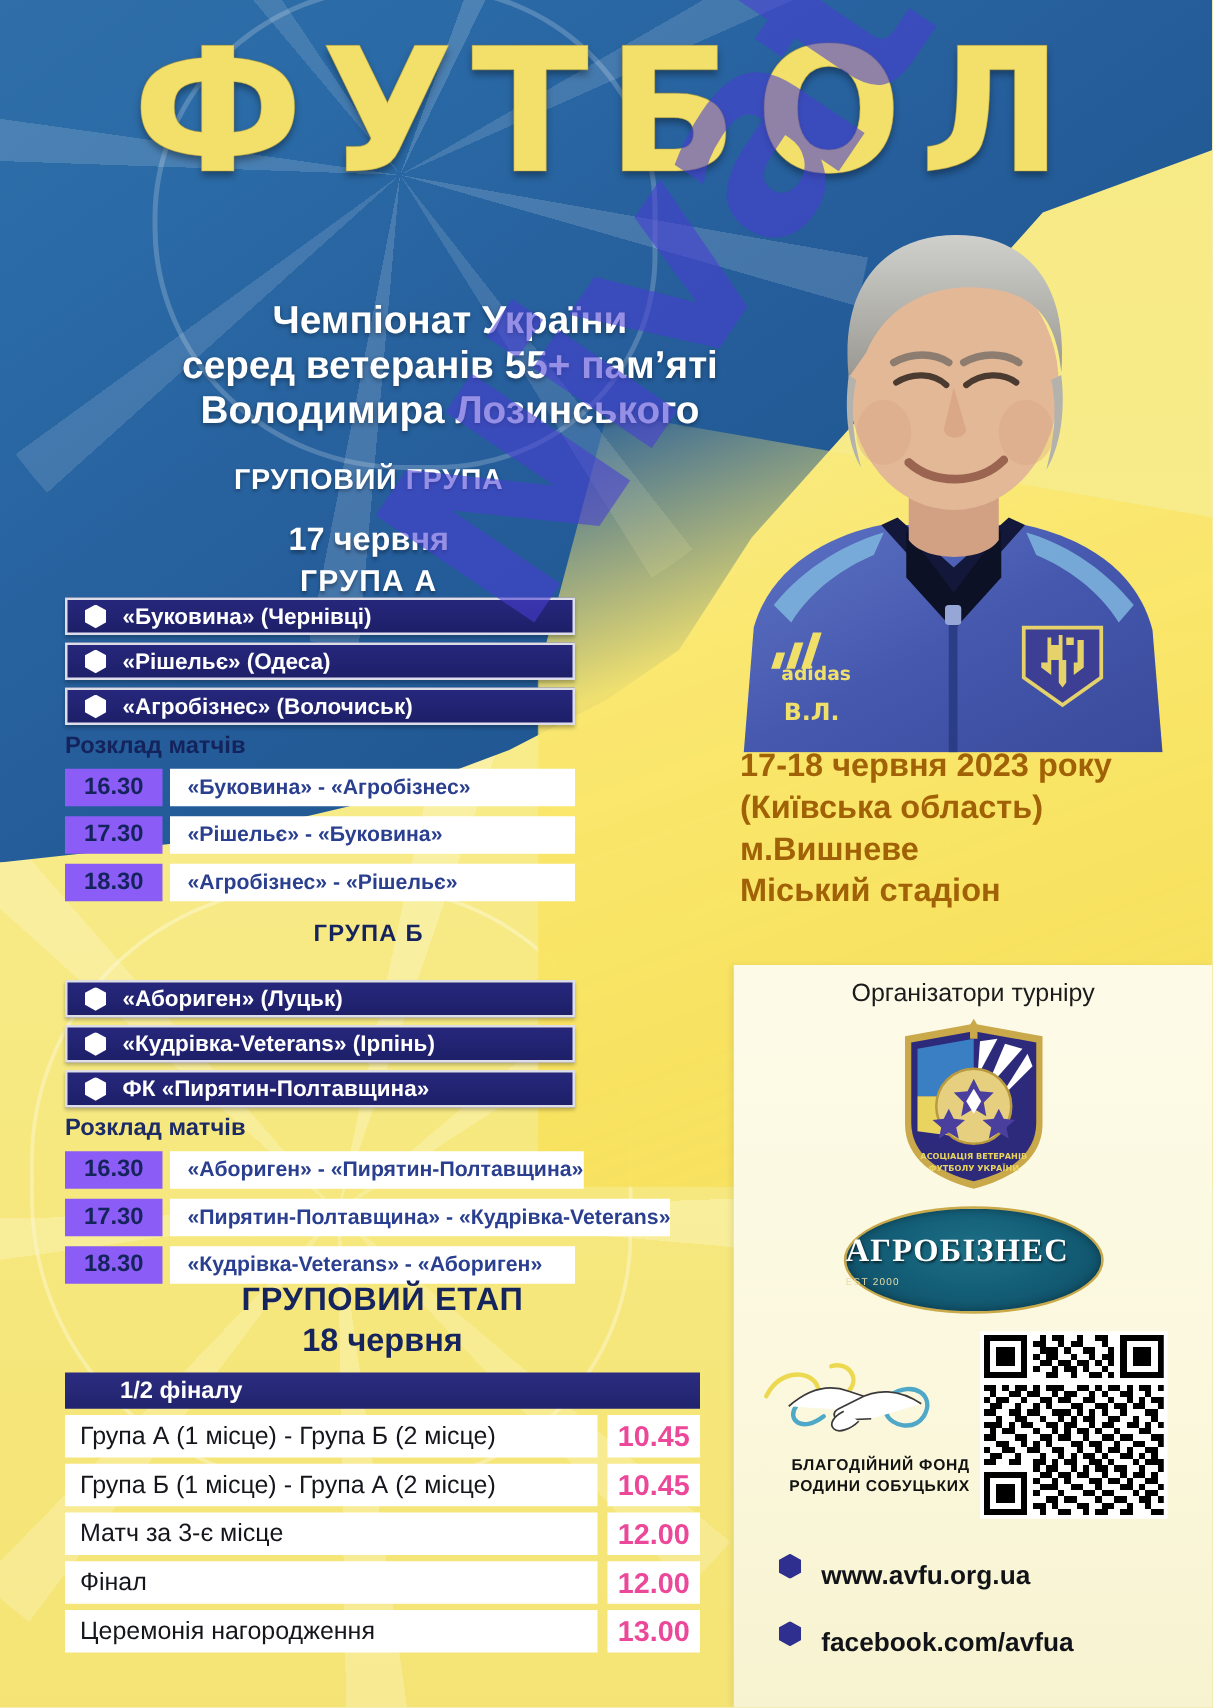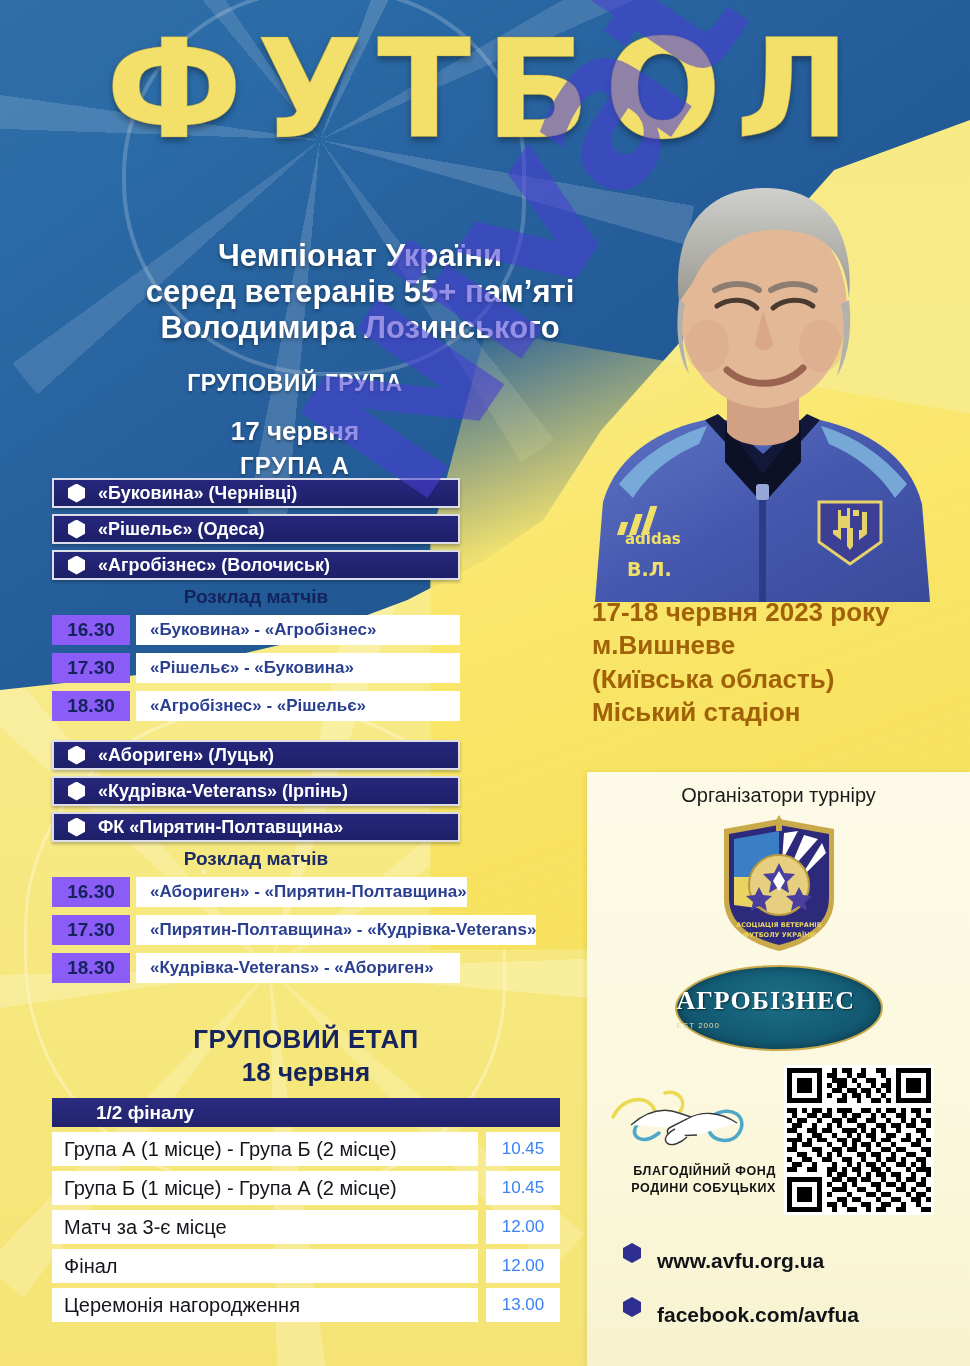--- a/index.html
+++ b/index.html
@@ -127,21 +127,21 @@
     width:17px; height:19px; flex:0 0 17px;
     background:#ffffff;
     clip-path:polygon(50% 0,100% 25%,100% 75%,50% 100%,0 75%,0 25%);
     margin-right:13px;
   }
   .team-name {
     color:#ffffff; font-weight:bold; font-size:18px; white-space:nowrap;
   }
 
   .sched-title {
-    text-align:center; font-weight:bold; font-size:19px;
+    font-weight:bold; font-size:19px;
     color:#1c2b66; margin:6px 0 7px 0;
   }
   .sched-title.on-blue { color:#14235c; }
 
   
   .match-row { display:flex; align-items:stretch; margin-bottom:8px; height:30px; }
   .match-time {
     width:78px; flex:0 0 78px;
     background:#8b5cf6;
     display:flex; align-items:center; justify-content:center;
@@ -169,21 +169,21 @@
     display:flex; align-items:center; padding-left:44px;
   }
   .final-row { display:flex; align-items:stretch; height:34px; margin-top:5px; }
   .final-label {
     flex:1; background:#ffffff; display:flex; align-items:center;
     padding-left:12px; font-size:20px; color:#15161c;
   }
   .final-time {
     width:74px; flex:0 0 74px; margin-left:8px; background:#ffffff;
     display:flex; align-items:center; justify-content:center;
-    font-weight:normal; font-size:17px; color:#3b82f6;
+    font-weight:bold; font-size:23px; color:#ec4899;
   }
 
   
   .venue {
     position:absolute; left:592px; top:596px; width:370px;
     color:#a16207; font-weight:bold; font-size:26px; line-height:1.28;
   }
 
   .white-panel {
     position:absolute; left:587px; top:772px; width:383px; height:594px;
@@ -366,21 +366,21 @@
       <div class="match-teams">«Рішельє» - «Буковина»</div>
     </div>
     <div class="match-row">
       <div class="match-time">18.30</div>
       <div class="match-teams">«Агробізнес» - «Рішельє»</div>
     </div>
   </div>
 
   <div class="stage-head" style="top:737px; color:#16245e; font-size:19px; letter-spacing:1px; text-shadow:none;">ГРУПА Б</div>
 
-  <div class="teams" style="left:52px; top:740px; width:408px;">
+  <div class="teams" style="left:52px; top:784px; width:408px;">
     <div class="team-bar">
       <span class="hexbullet"></span>
       <span class="team-name">«Абориген»  (Луцьк)</span>
     </div>
     <div class="team-bar">
       <span class="hexbullet"></span>
       <span class="team-name">«Кудрівка-Veterans» (Ірпінь)</span>
     </div>
     <div class="team-bar">
       <span class="hexbullet"></span>
@@ -424,22 +424,22 @@
       <div class="final-time">12.00</div>
     </div>
     <div class="final-row">
       <div class="final-label">Церемонія нагородження</div>
       <div class="final-time">13.00</div>
     </div>
   </div>
 
   <div class="venue">
     <div>17-18 червня 2023 року</div>
+    <div>(Київська область)</div>
     <div>м.Вишневе</div>
-    <div>(Київська область)</div>
     <div>Міський стадіон</div>
   </div>
 
   <div class="white-panel">
     <div class="org-title">Організатори турніру</div>
 
     <div class="shield-wrap">
       <svg class="shield" viewBox="0 0 122 140" aria-hidden="true">
         <path d="M6 14 L61 4 L116 14 L116 84 C116 112 92 128 61 136 C30 128 6 112 6 84 Z" fill="#c9a94a"></path>
         <path d="M11 19 L61 10 L111 19 L111 83 C111 108 90 123 61 130 C32 123 11 108 11 83 Z" fill="#2d2a7c"></path>

